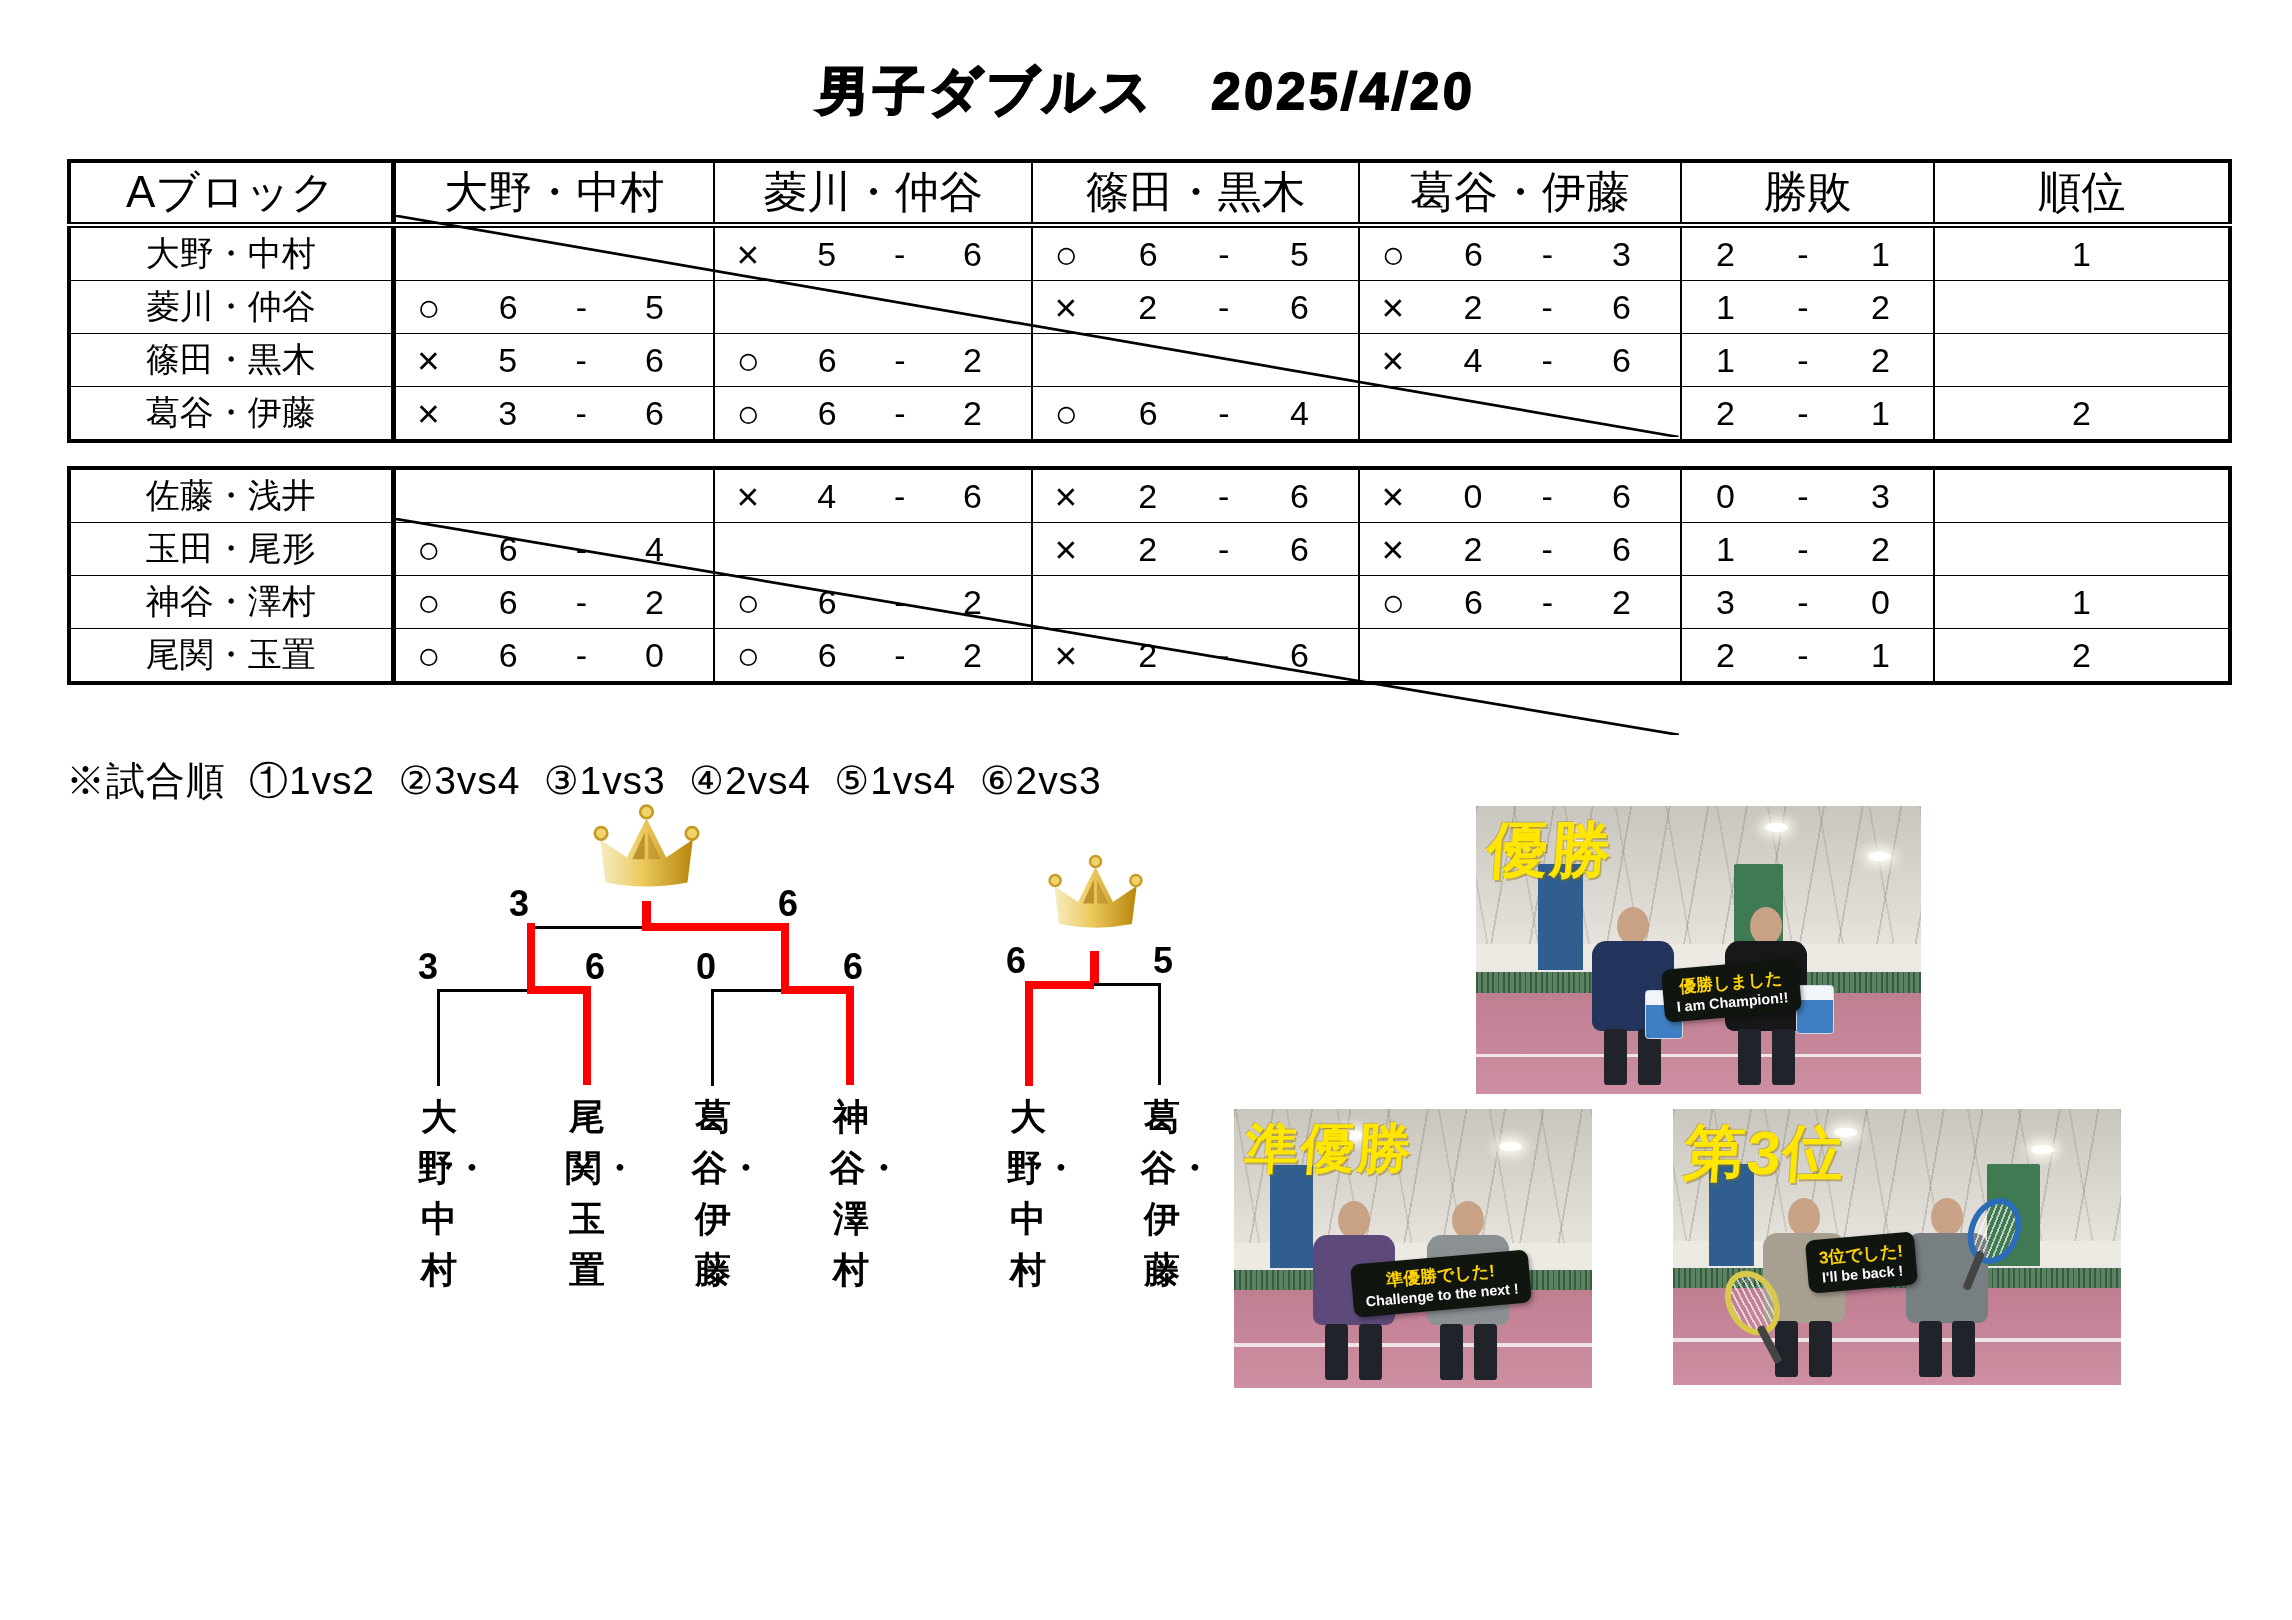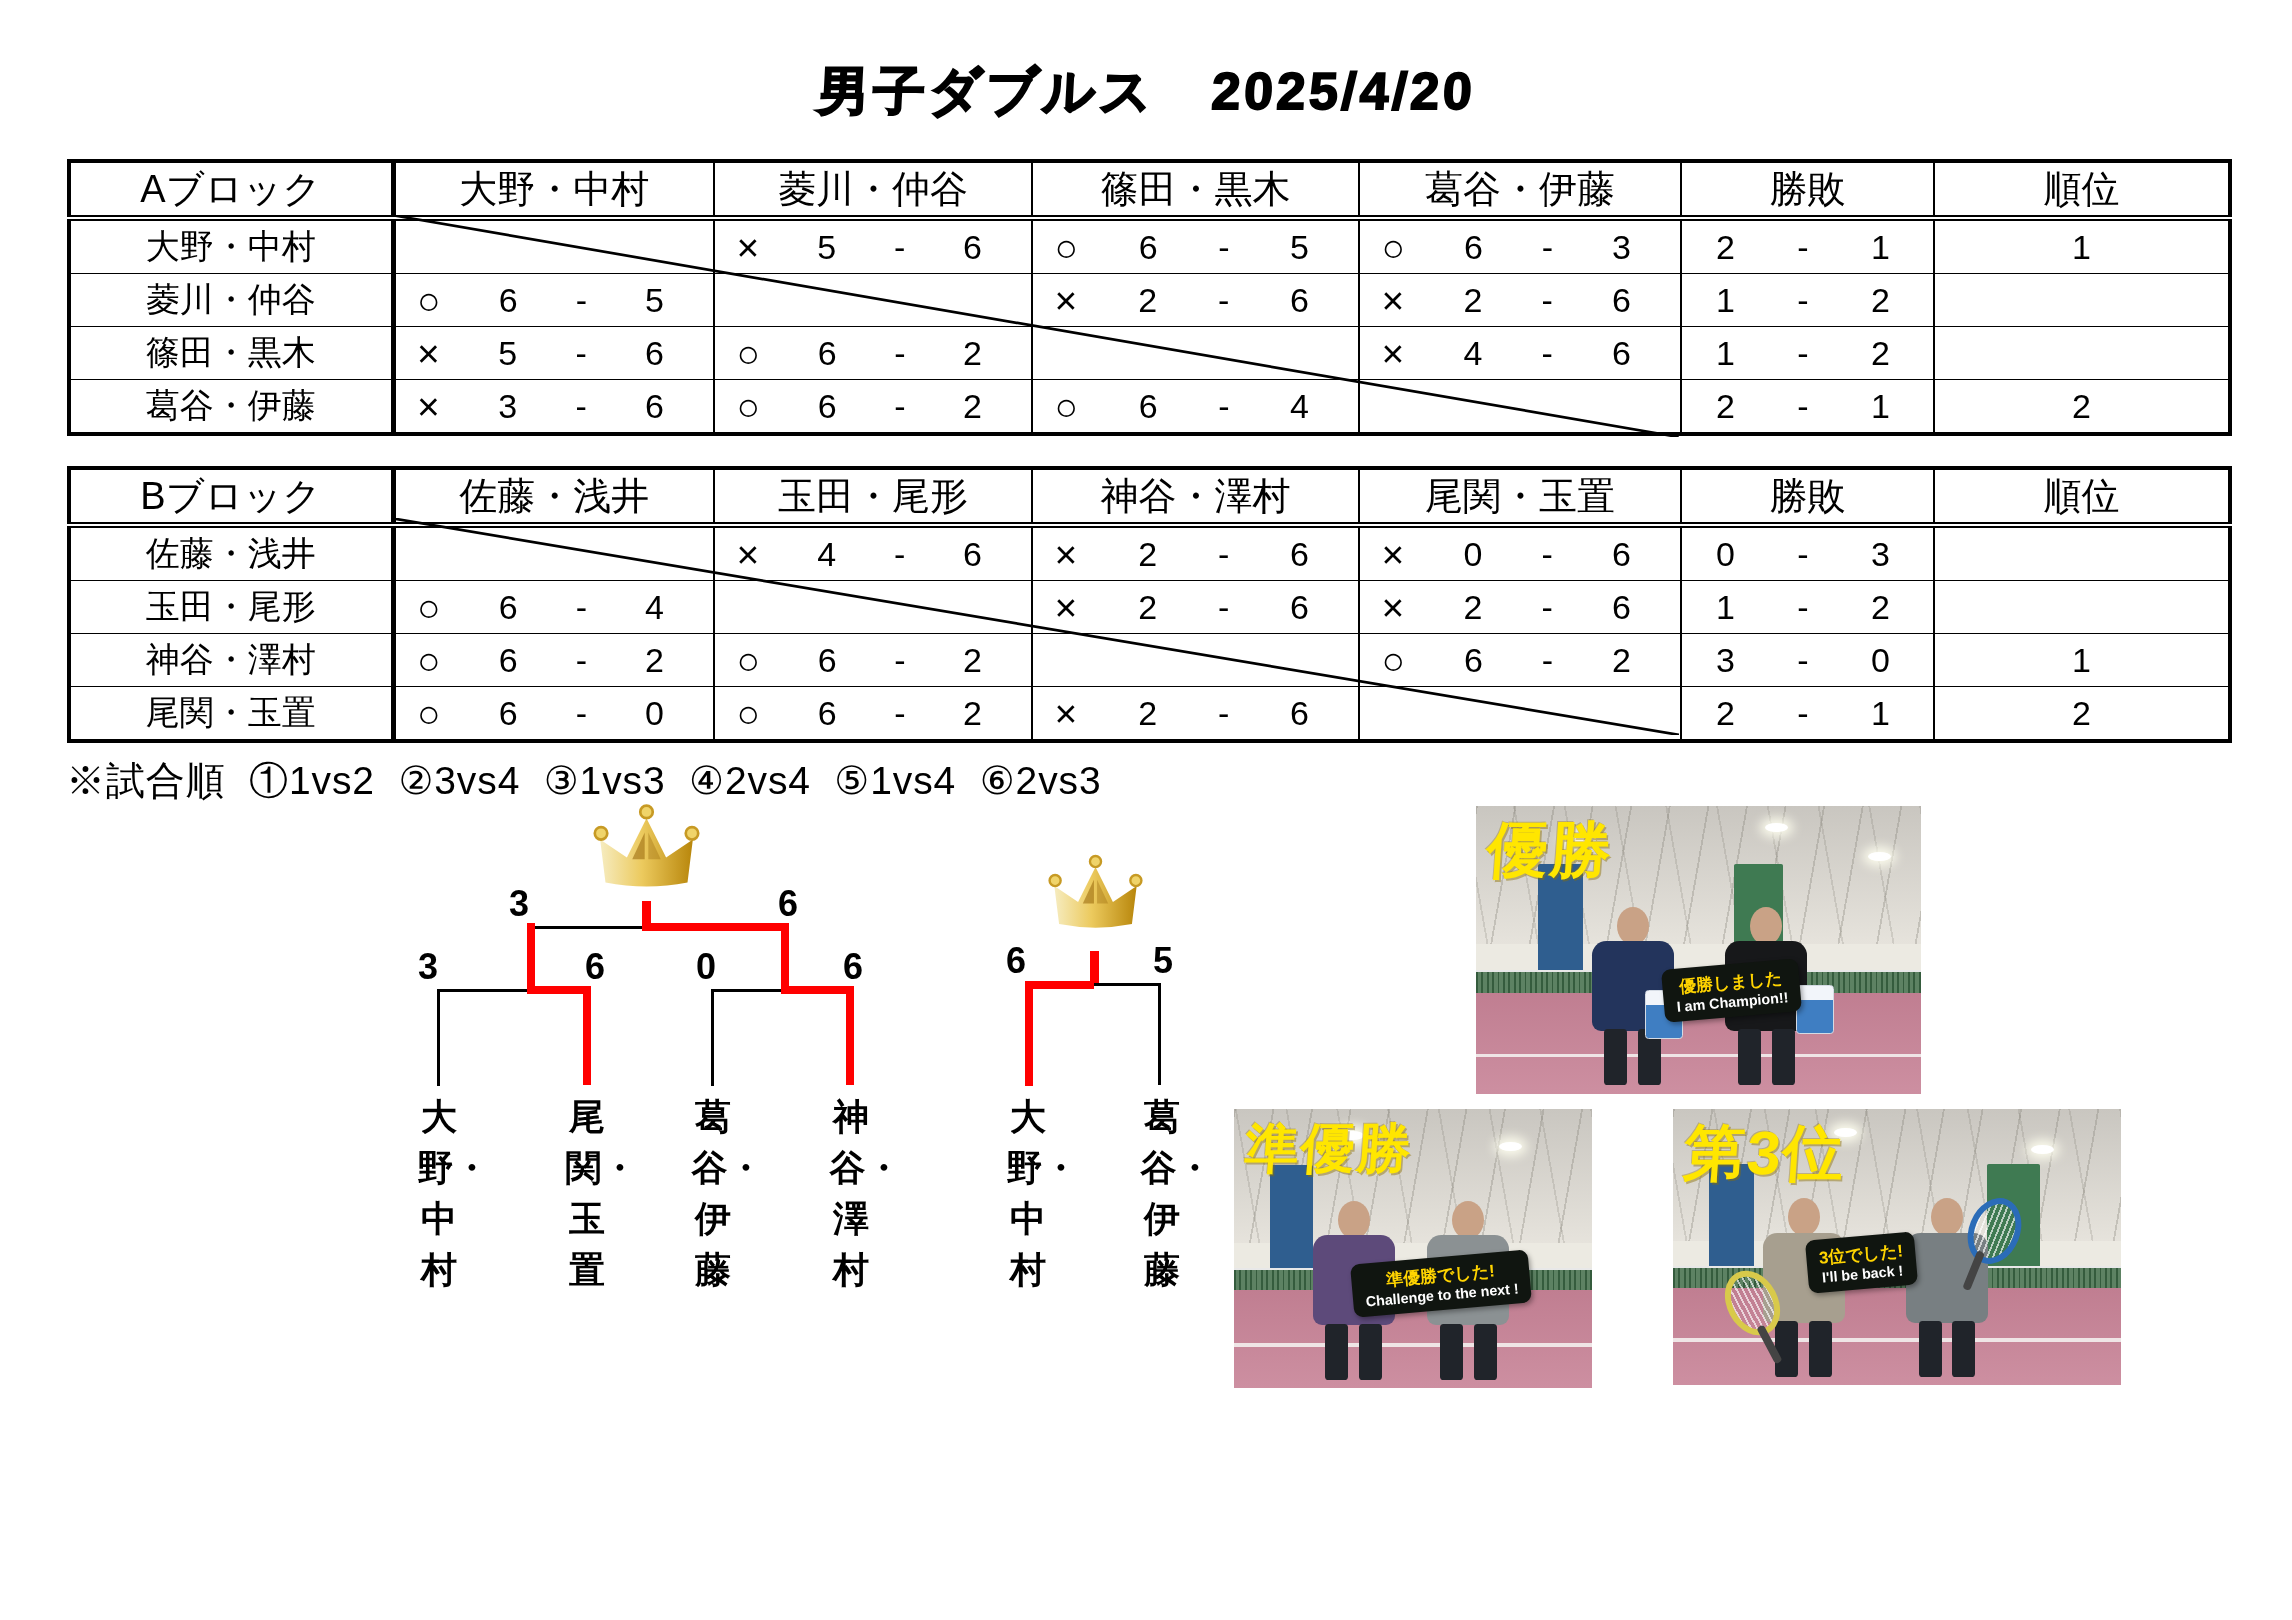--- a/index.html
+++ b/index.html
@@ -10,21 +10,21 @@
   .title{position:absolute;left:0;top:57px;width:2293px;text-align:center;
          font-size:52px;font-weight:900;letter-spacing:3.6px;transform:skewX(-3deg);
          -webkit-text-stroke:1.8px #000;}
 
   
   table.block{position:absolute;border-collapse:collapse;table-layout:fixed;
               border:4.5px solid #000;background:transparent;}
   table.block td{border:1.8px solid #000;border-left-width:2.7px;border-right-width:2.7px;
                  font-size:34px;text-align:center;vertical-align:middle;padding:0;
                  overflow:hidden;white-space:nowrap;}
-  table.block tr.hdr td{height:52px;font-size:38px;border-bottom:6.3px double #000;}
+  table.block tr.hdr td{height:52px;font-size:44px;border-bottom:6.3px double #000;}
   table.block tr.row td{height:52px;}
   td.c-name{border-right-width:5.4px !important;}
   tr.hdr td.c-name{font-size:34px;}
   .sc{display:flex;justify-content:space-between;align-items:center;padding:0 49px 0 21.5px;}
   .sc .mk{font-size:39px;line-height:1;}
   .sc.wl{padding:0 43px 0 34px;}
   .c-rank{font-size:34px;}
 
   .diag{position:absolute;pointer-events:none;}
 
@@ -257,29 +257,20 @@
     <colgroup>
       <col style="width:324px">
         <col style="width:321px">
         <col style="width:318px">
       <col style="width:327px">
         <col style="width:322px">
         <col style="width:253px">
         <col style="width:296px">
     </colgroup>
     <tbody>
-        <tr class="hdr">
-      <td class="c-name">Bブロック</td>
-      <td>佐藤・浅井</td>
-      <td>玉田・尾形</td>
-      <td>神谷・澤村</td>
-      <td>尾関・玉置</td>
-      <td>勝敗</td>
-      <td>順位</td>
-    </tr>
     <tr class="row">
       <td class="c-name">佐藤・浅井</td>
       <td></td>
       <td>
             <div class="sc">
         <span class="mk">×</span>
         <span>4</span>
         <span>-</span>
         <span>6</span>
             </div>

